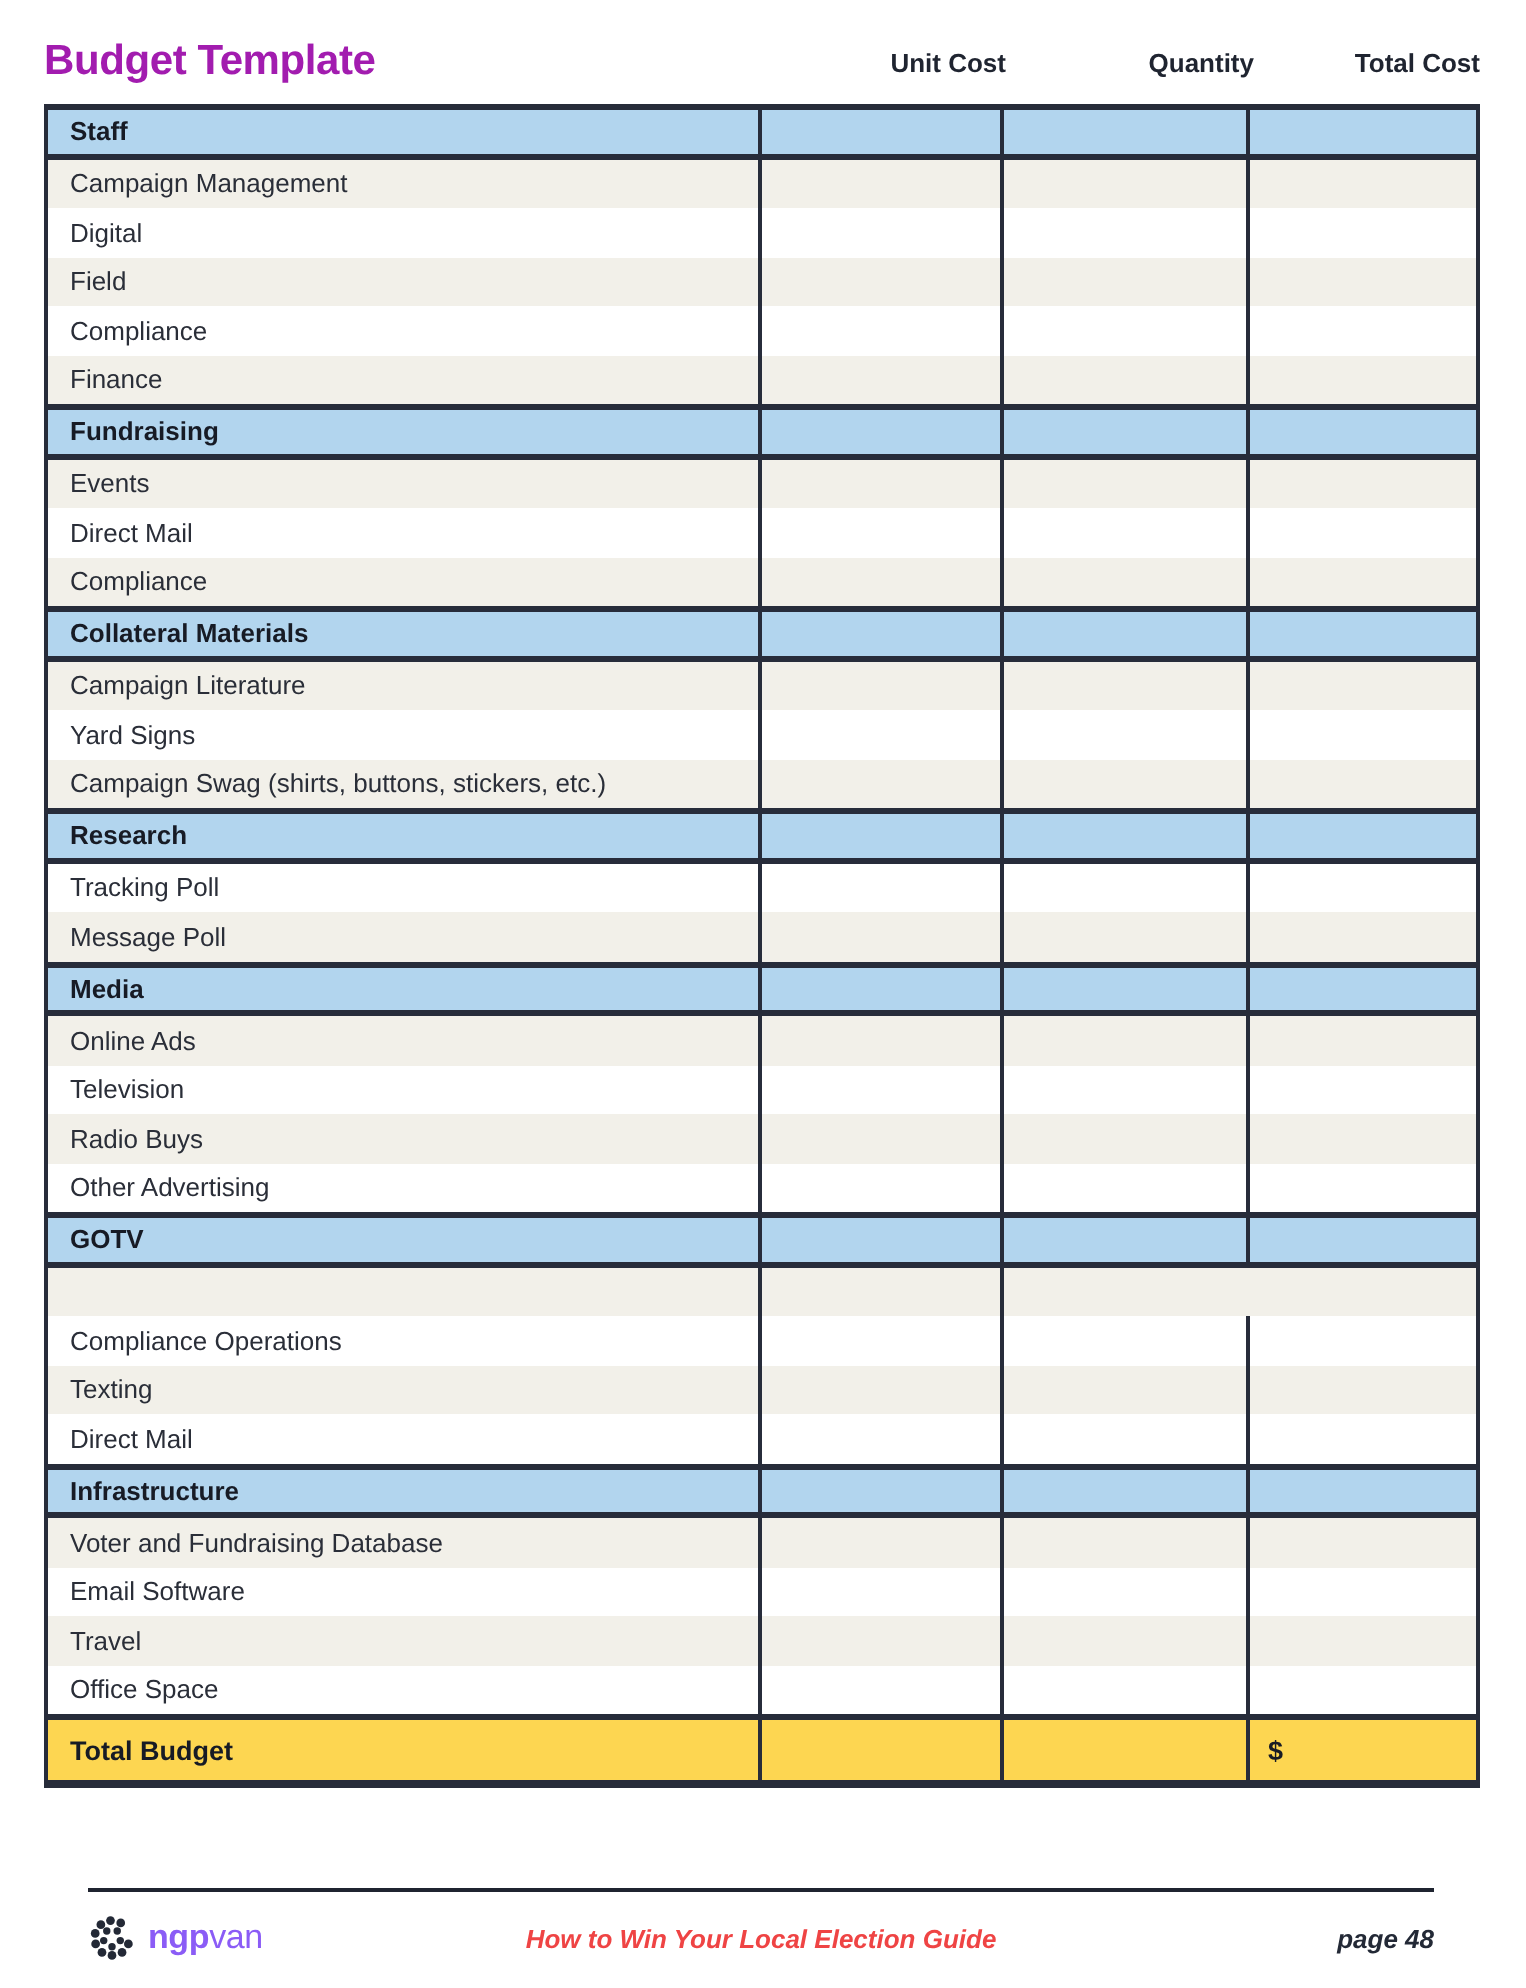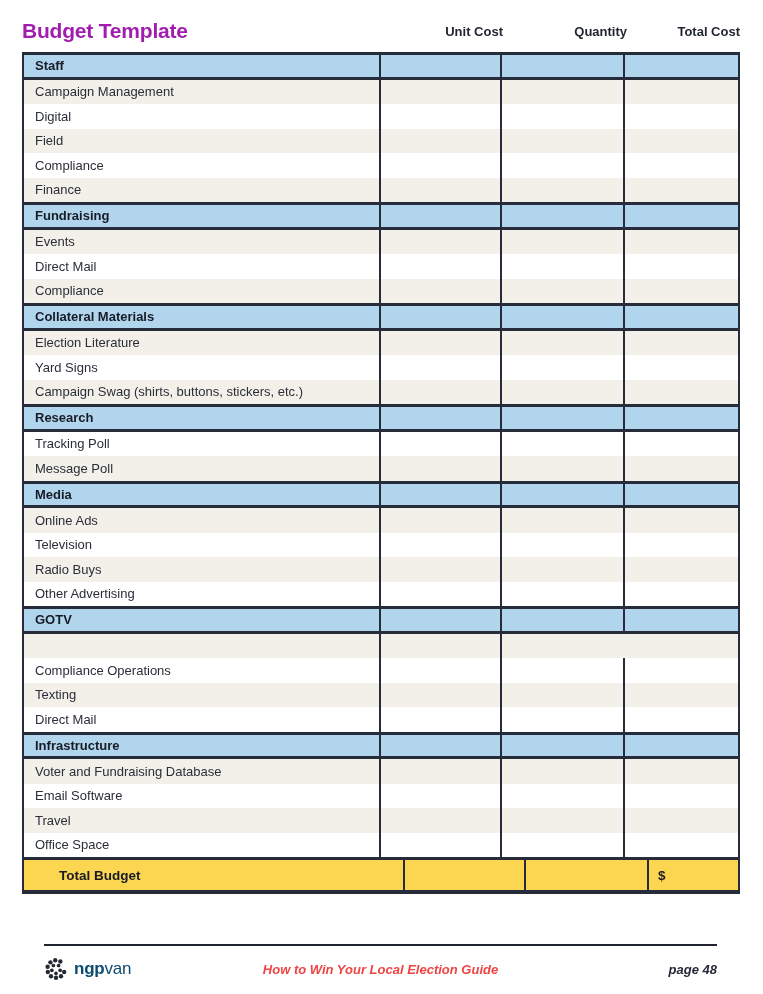--- a/index.html
+++ b/index.html
@@ -32,33 +32,33 @@
   .label-cell { padding-left:11px; font-size:13px; color:#2A2E38; }
   .item-row { height:24.5px; background:#ffffff; }
   .item-row.alt { background:#F2F0E9; }
   .section-row {
     height:27.5px; background:#B2D5EE;
     border-top:3px solid #272C3A; border-bottom:3px solid #272C3A;
   }
   .section-row .label-cell { font-weight:bold; color:#171B25; font-size:13px; }
   .total-row {
     height:37px; background:#FDD651;
-    border-top:3px solid #272C3A; border-bottom:4px solid #272C3A;padding-left:24px;
+    border-top:3px solid #272C3A; border-bottom:4px solid #272C3A;
   }
   .total-row .label-cell { font-weight:bold; color:#171B25; font-size:13.5px; }
   .total-row .money { padding-left:9px; font-weight:bold; font-size:13.5px; color:#171B25; }
 
   
   .footer {
     margin:50px 23px 0 22px; border-top:2px solid #1F2430;
     height:48px; display:flex; align-items:center; justify-content:space-between;
     position:relative;
   }
   .brand { display:flex; align-items:center; gap:6px; color:#232936; }
-  .brand-text { font-size:17px; letter-spacing:-0.2px; color:#0c4a6e; }
+  .brand-text { font-size:17px; letter-spacing:-0.2px; color:#8b5cf6; }
   .brand-bold { font-weight:bold; }
   .footer-center {
     position:absolute; left:50%; transform:translateX(-50%);
     font-style:italic; font-weight:bold; font-size:13px; color:#ef4444;
   }
   .footer-page { font-style:italic; font-weight:bold; font-size:13px; color:#232936; }
 </style>
 </head>
 <body>
 
@@ -134,21 +134,21 @@
             <div class="cell"></div>
             <div class="cell"></div>
           </div>
           <div class="row section-row">
             <div class="cell label-cell">Collateral Materials</div>
             <div class="cell"></div>
             <div class="cell"></div>
             <div class="cell"></div>
           </div>
           <div class="row item-row alt">
-            <div class="cell label-cell">Election Literature</div>
+            <div class="cell label-cell">Campaign Literature</div>
             <div class="cell"></div>
             <div class="cell"></div>
             <div class="cell"></div>
           </div>
           <div class="row item-row">
             <div class="cell label-cell">Yard Signs</div>
             <div class="cell"></div>
             <div class="cell"></div>
             <div class="cell"></div>
           </div>

